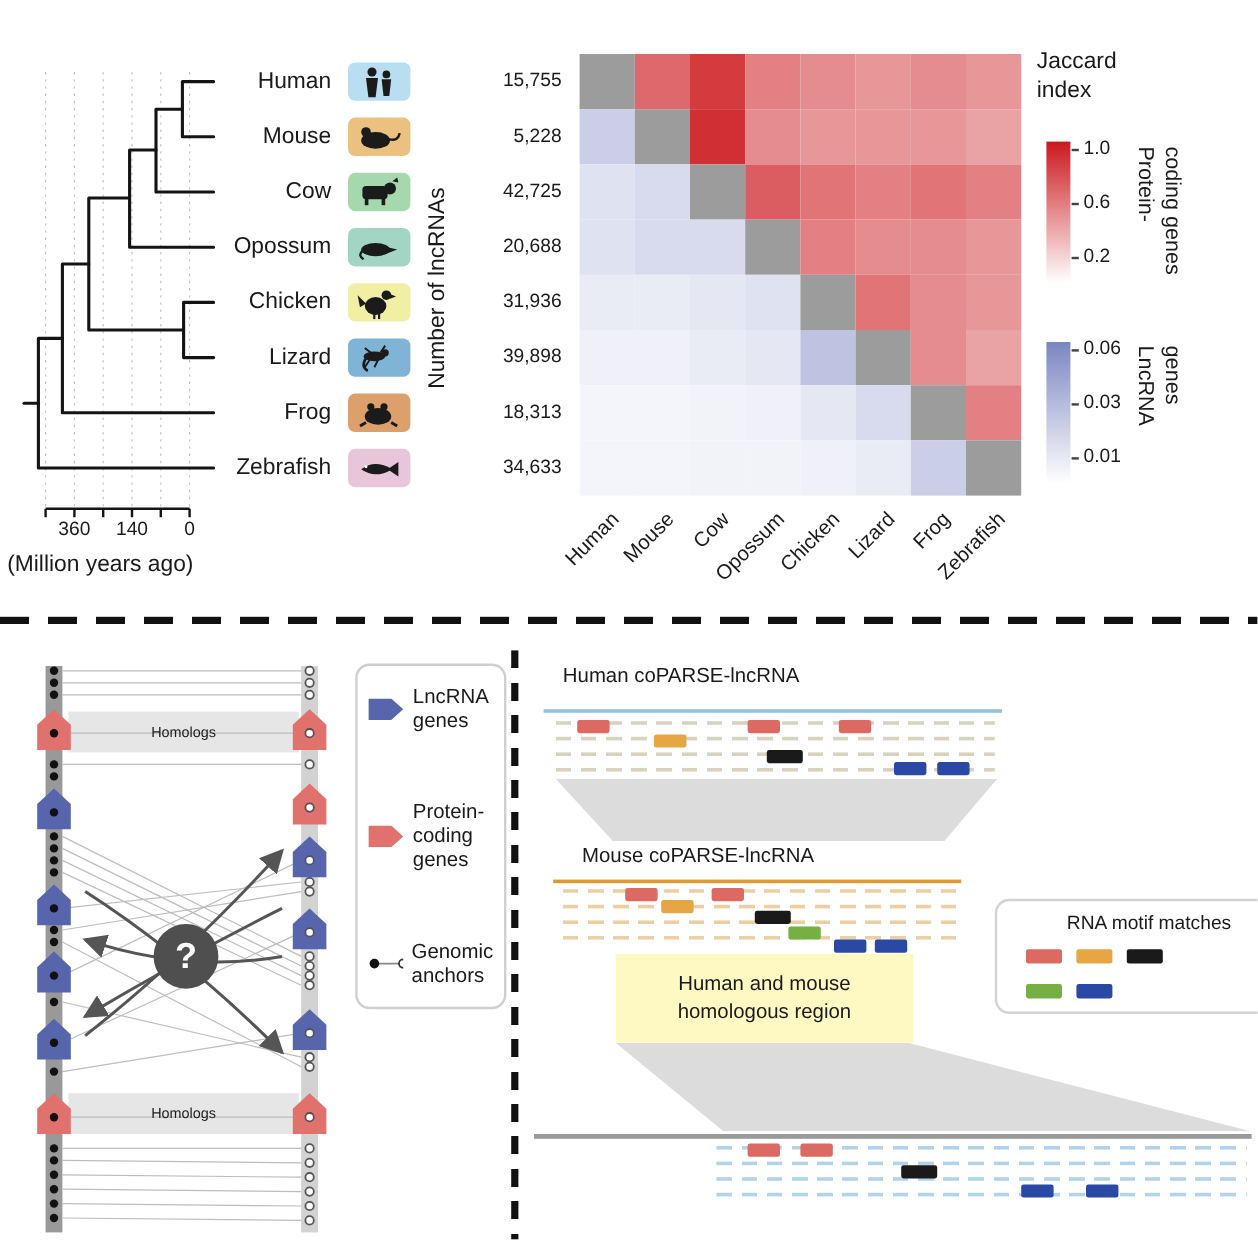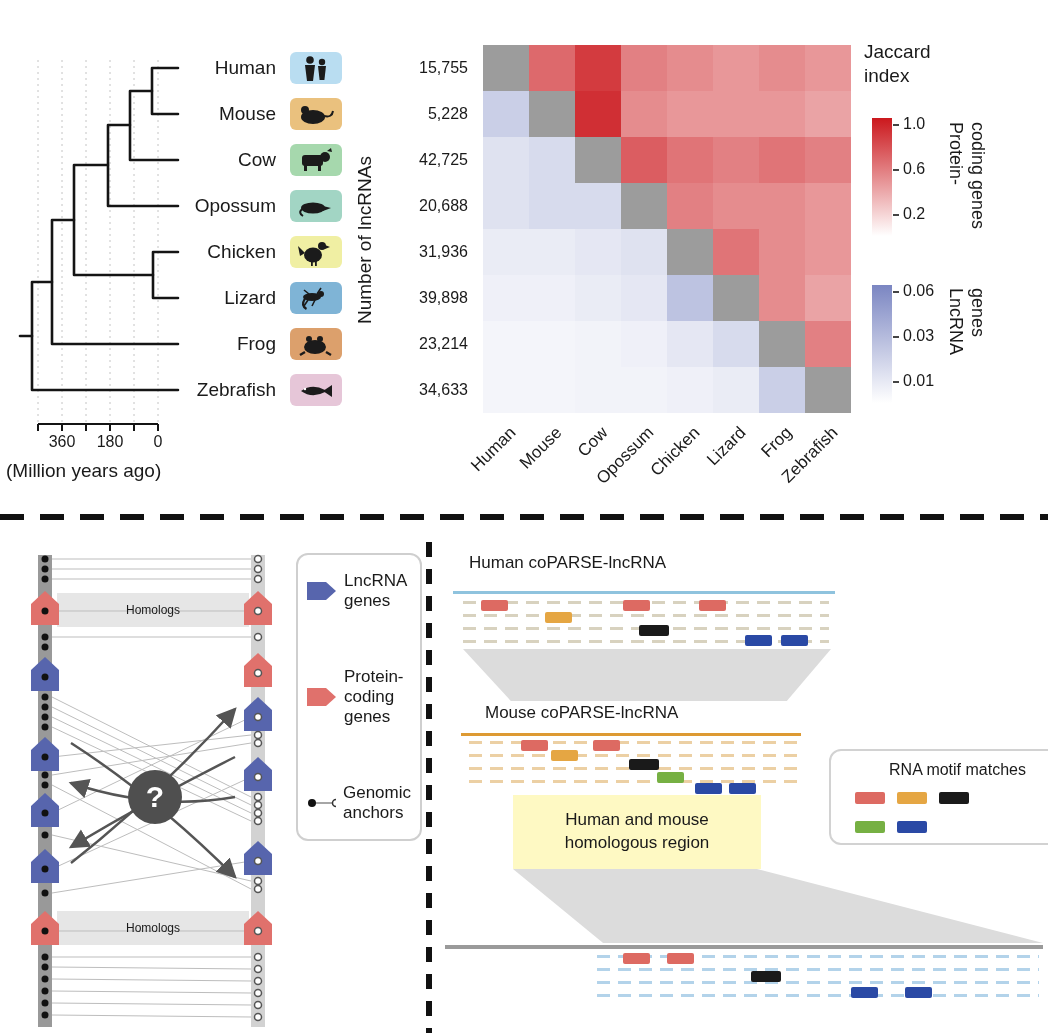--- a/index.html
+++ b/index.html
@@ -75,21 +75,21 @@
       <line x1="26" y1="384" x2="146" y2="384"></line>
       <line x1="26" y1="384" x2="26" y2="391"></line>
         <line x1="50" y1="384" x2="50" y2="391"></line>
       <line x1="74" y1="384" x2="74" y2="391"></line>
         <line x1="98" y1="384" x2="98" y2="391"></line>
       <line x1="122" y1="384" x2="122" y2="391"></line>
         <line x1="146" y1="384" x2="146" y2="391"></line>
     </g>
   </svg>
   <span class="abs" style="left:47px;top:433px;width:30px;text-align:center;font-size:16px">360</span>
-  <span class="abs" style="left:95px;top:433px;width:30px;text-align:center;font-size:16px">180</span>
+  <span class="abs" style="left:95px;top:433px;width:30px;text-align:center;font-size:16px">140</span>
   <span class="abs" style="left:150px;top:433px;width:16px;text-align:center;font-size:16px">0</span>
   <div class="abs" style="left:6px;top:460px;font-size:19px">(Million years ago)</div>
 
   <div id="species-rows">
       <div class="sp-name">Human</div>
       <div class="sp-iconbox" style="background: rgb(185, 221, 241);">
         <svg viewBox="0 0 40 28" width="42" height="28" fill="#1b1b1b">
           <circle cx="14" cy="6" r="3.8"></circle>
           <path d="M9 11h10l-2 16h-6z"></path>
           <circle cx="26" cy="8" r="3.2"></circle>
@@ -157,21 +157,21 @@
       <div class="sp-name">Frog</div>
       <div class="sp-iconbox" style="background: rgb(220, 160, 108);">
         <svg viewBox="0 0 40 28" width="42" height="28" fill="#1b1b1b">
           <ellipse cx="19" cy="17" rx="11" ry="7"></ellipse>
           <circle cx="13" cy="9" r="3"></circle>
           <circle cx="24" cy="9" r="3"></circle>
           <path d="M9 22l-5 3M30 22l5 3" stroke="#1b1b1b" stroke-width="2.4" fill="none"></path>
         </svg>
       </div>
       <div></div>
-      <div class="sp-count">23,214</div>
+      <div class="sp-count">18,313</div>
       <div class="sp-name">Zebrafish</div>
       <div class="sp-iconbox" style="background: rgb(230, 198, 216);">
         <svg viewBox="0 0 40 28" width="42" height="28" fill="#1b1b1b">
           <path d="M5 15q11-8 24-1l0 2q-13 7-24-1z"></path>
           <path d="M27 15l9-6v12z"></path>
           <circle cx="9" cy="13" r="1.2" fill="#fff"></circle>
         </svg>
       </div>
       <div></div>
       <div class="sp-count">34,633</div>

